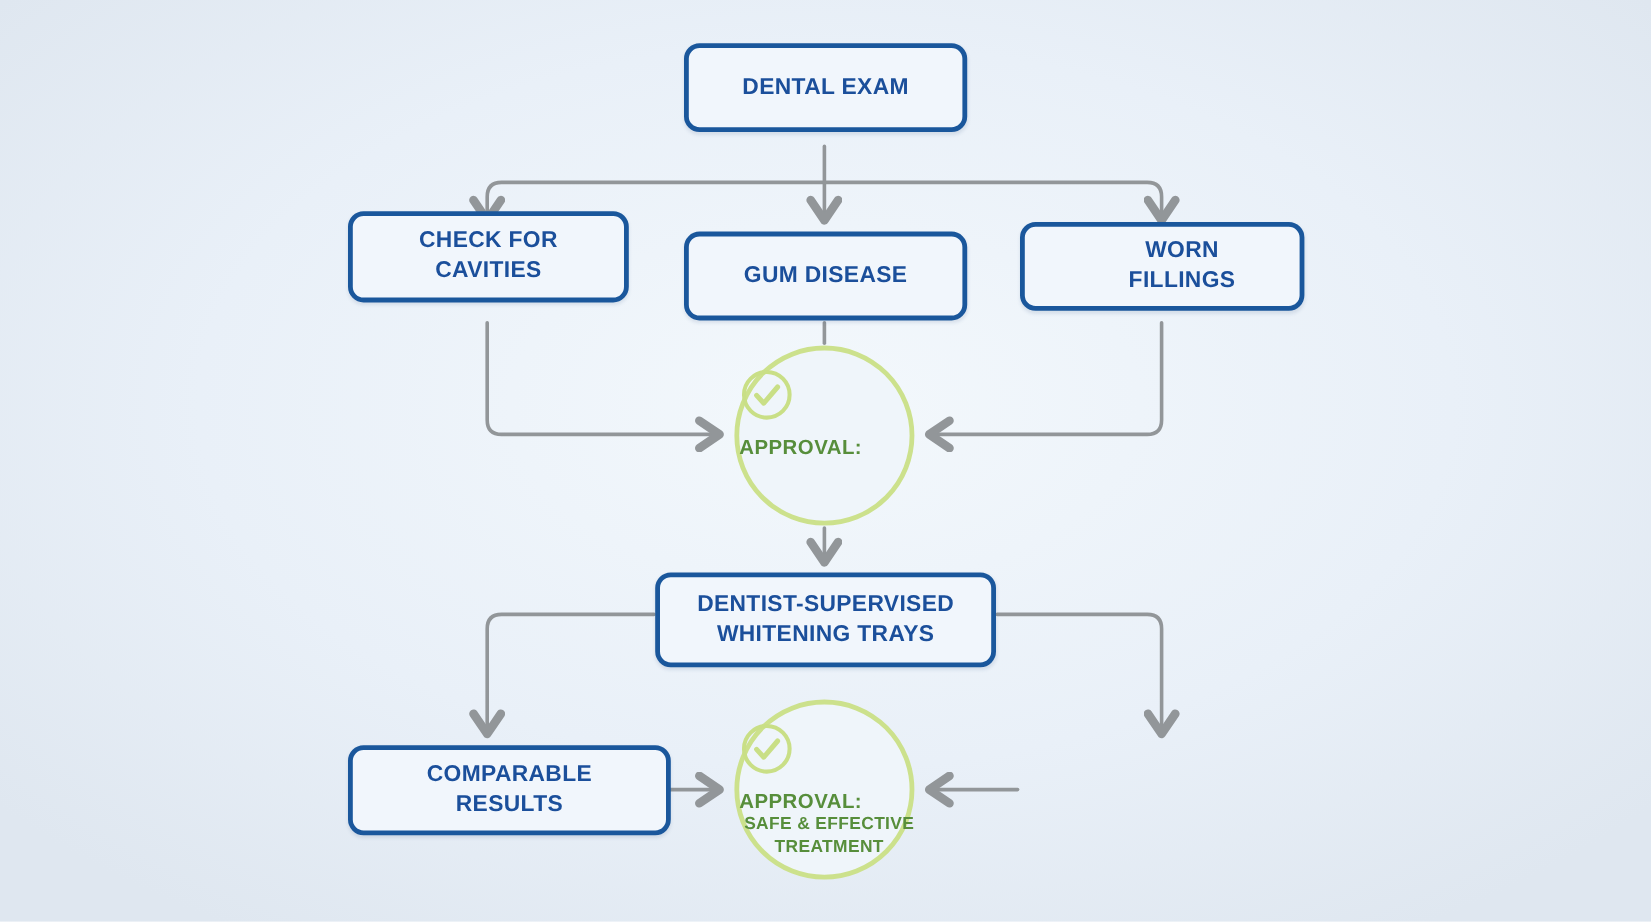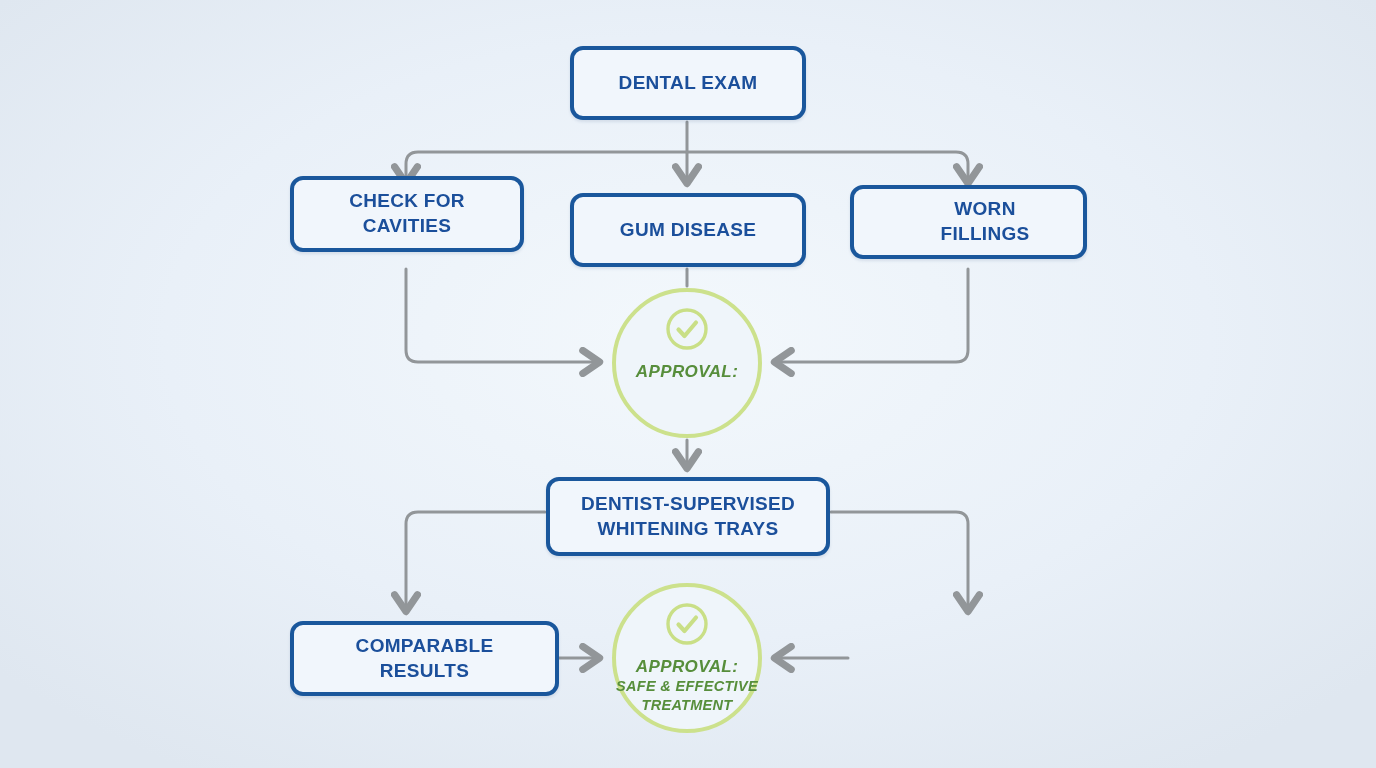--- a/index.html
+++ b/index.html
@@ -47,44 +47,43 @@
   }
   .node-box .label { display: block; padding: 0 26px; }
   .node-circle {
     position: absolute;
     box-sizing: border-box;
     width: 150px; height: 150px;
     border: 4px solid var(--circle-border);
     border-radius: 50%;
     background: var(--circle-fill);
     display: flex; flex-direction: column;
-    align-items: center;
+    align-items: flex-start;
     padding-top: 14px;
     text-align: center;
-    font-style: italic;
   }
   .check-badge { flex: 0 0 auto; margin-bottom: 6px; }
   .check-ring { fill: none; stroke: var(--check-icon); stroke-width: 3.4; }
   .check-tick {
     fill: none; stroke: var(--check-icon); stroke-width: 4.2;
     stroke-linecap: round; stroke-linejoin: round;
   }
   .circle-title {
     color: var(--circle-text);
     font-weight: 700; font-size: 17px; letter-spacing: 0.4px;
     line-height: 1.2;
   }
   .circle-subtitle {
     color: var(--circle-text);
     font-weight: 700; font-size: 14.5px; letter-spacing: 0.3px;
     line-height: 1.25;
     width: 150px;
   }
   
-  #node-dental-exam        { left: 570px; top: 46px;  width: 236px; height: 74px; }
+  #node-dental-exam        { left: 570px; top: 36px;  width: 236px; height: 74px; }
   #node-check-cavities     { left: 290px; top: 176px; width: 234px; height: 76px; }
   #node-gum-disease        { left: 570px; top: 193px; width: 236px; height: 74px; }
   #node-worn-fillings      { left: 850px; top: 185px; width: 237px; height: 74px; padding-left: 33px; }
   #node-approval-oral      { left: 612px; top: 288px; }
   #node-whitening-trays    { left: 546px; top: 477px; width: 284px; height: 79px; }
   #node-comparable-results { left: 290px; top: 621px; width: 269px; height: 75px; }
   #node-reduced-sensitivity{ left: 850px; top: 621px; width: 237px; height: 75px; }
   #node-approval-treatment { left: 612px; top: 583px; }
 </style>
 </head>

